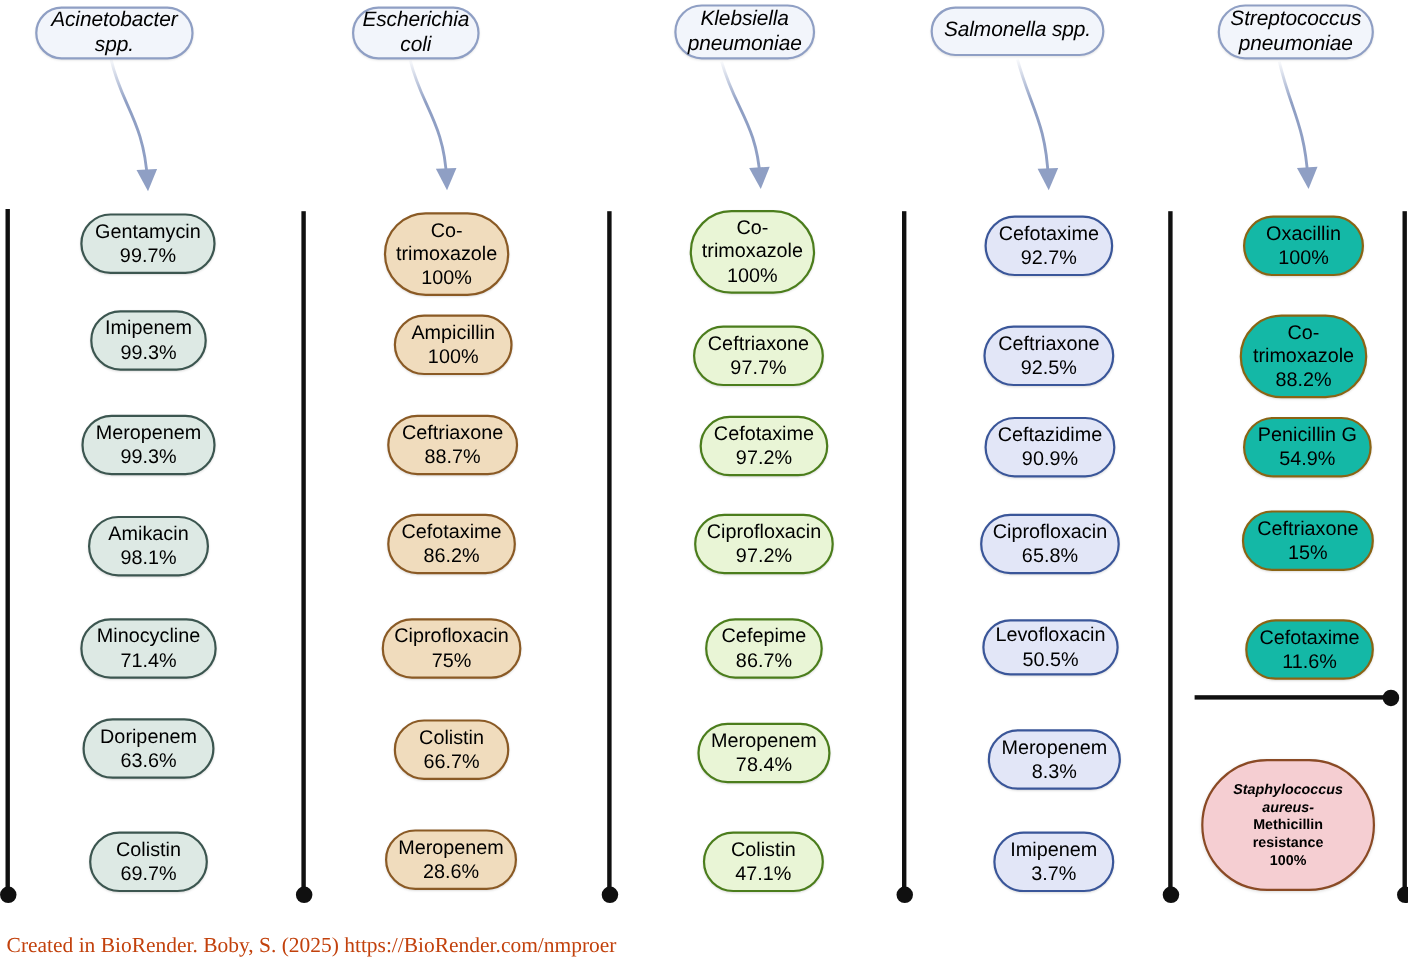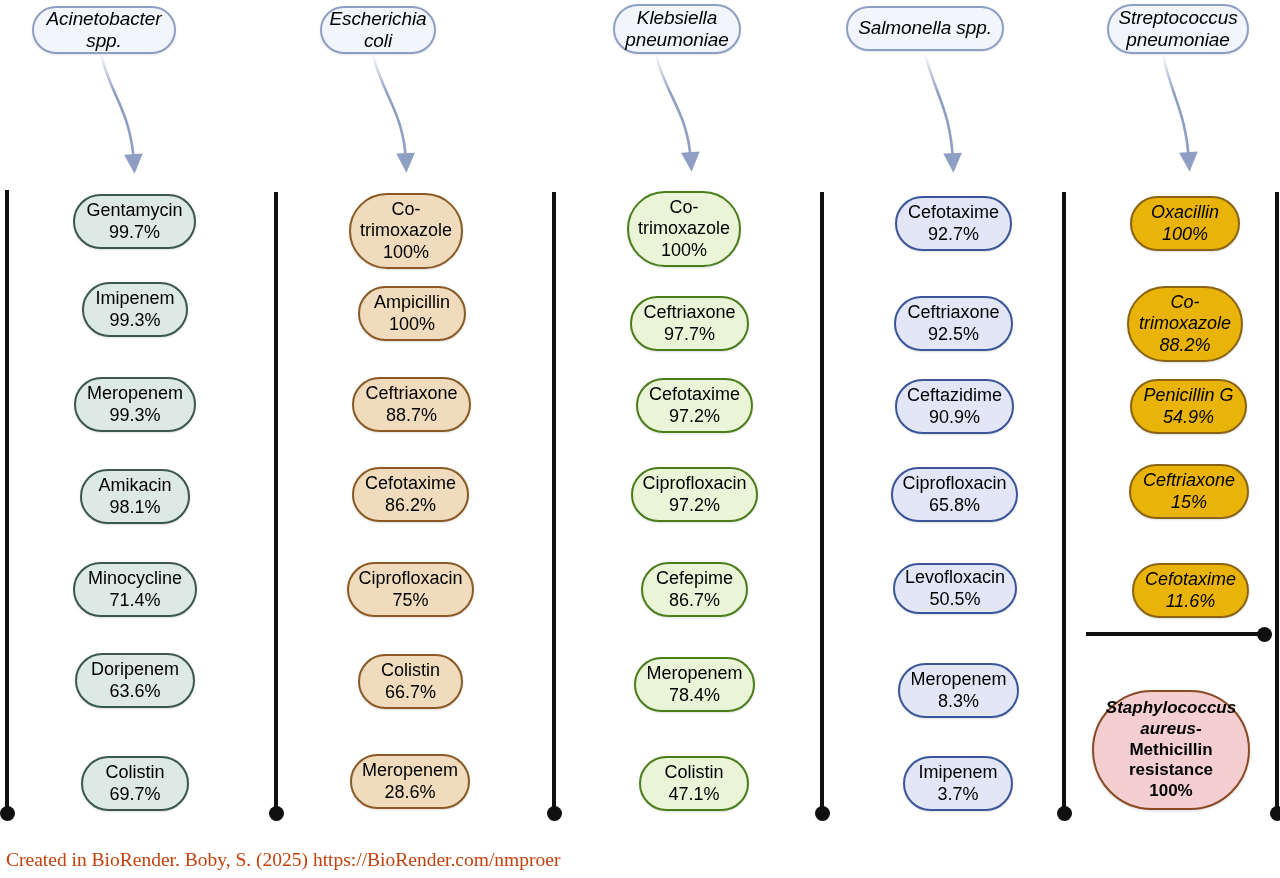--- a/index.html
+++ b/index.html
@@ -82,34 +82,34 @@
 
   
   .t-teal   { background:#dde9e4; border:2.5px solid #3c5650; }
   
   .t-tan    { background:#f0dcbd; border:2.5px solid #8a5a25; }
   
   .t-green  { background:#e9f5d6; border:2.5px solid #4b7d1c; }
   
   .t-blue   { background:#e2e6f7; border:2.5px solid #3a5699; }
   
-  .t-gold   { background:#eab308; border:2.5px solid #8a6414;font-style:italic; }
+  .t-gold   { background:#14b8a6; border:2.5px solid #8a6414; }
   
   .t-pink   { background:#f5ced2; border:2.5px solid #8a4a25; }
 
   .staph-pill {
     position: absolute;
     box-sizing: border-box;
     border-radius: 60px;
     display: flex;
     flex-direction: column;
     align-items: center;
     justify-content: center;
     text-align: left;
-    font-size: 17px;
+    font-size: 13px;
     font-weight: bold;
     line-height: 1.22;
     padding: 4px 10px;
     box-shadow: 0 1px 3px rgba(0,0,0,0.15);
   }
   .staph-pill .sp-italic { font-style: italic; }
 
   
   .footer {
     position: absolute;

